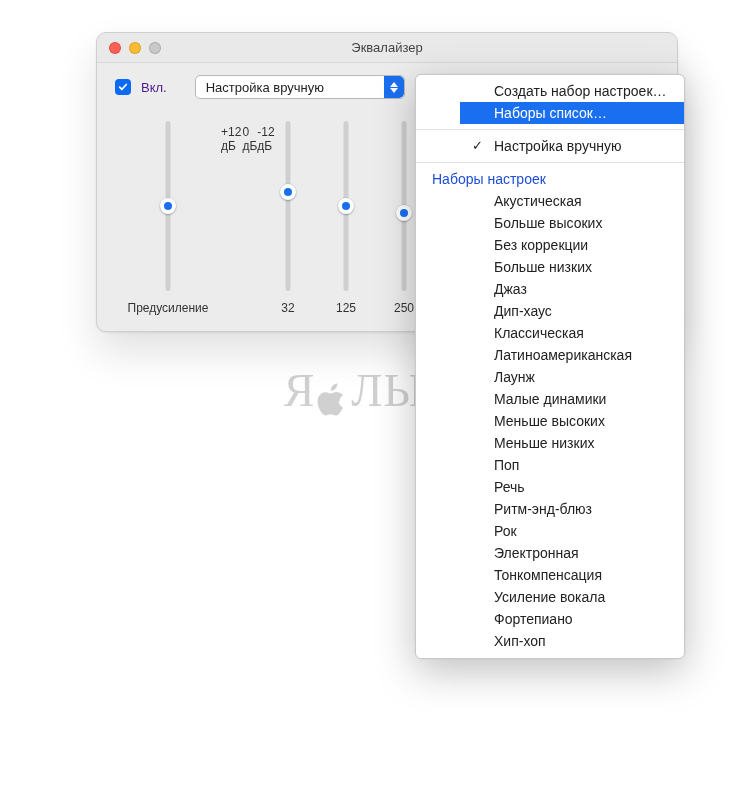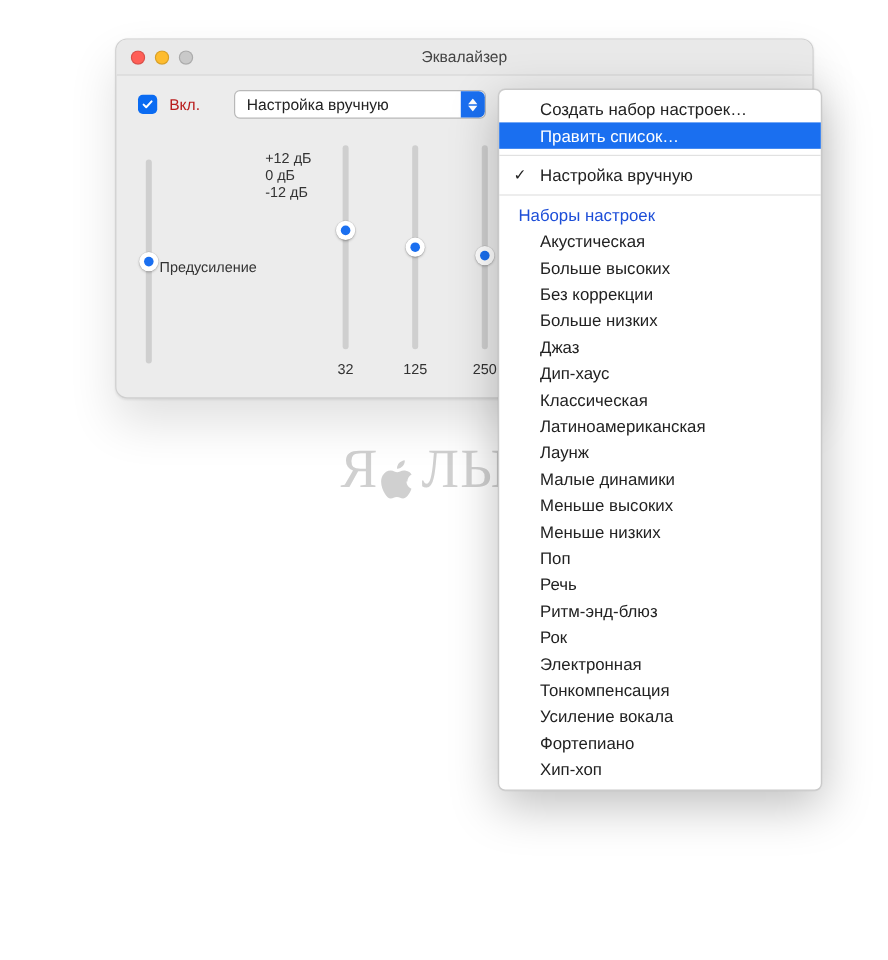--- a/index.html
+++ b/index.html
@@ -58,21 +58,21 @@
     display: flex; align-items: center; gap: 10px;
   }
   .checkbox {
     width: 16px; height: 16px;
     border-radius: 4px;
     background: #0a6bf2;
     display: flex; align-items: center; justify-content: center;
     flex: none;
   }
   .checkbox svg { width: 10px; height: 10px; display:block; }
-  .onlabel { font-size: 13px; color: #b91c1c; }
+  .onlabel { font-size: 13px; color: #4c1d95; }
   .preset-select {
     flex: 1;
     height: 24px;
     max-width: 210px;
     background: #fff;
     border: 1px solid #b8b8b8;
     border-radius: 5px;
     display: flex; align-items: center;
     position: relative;
     padding: 0 26px 0 10px;
@@ -87,26 +87,27 @@
   }
   .preset-arrows svg { width: 8px; height: 5px; display:block; }
 
   .eq-body {
     margin-top: 22px;
     display: flex;
     align-items: stretch;
   }
   .preamp-col {
     width: 106px;
-    display: flex; flex-direction: row; align-items: center;
+    display: flex; flex-direction: column; align-items: center;
     position: relative;
   }
   .scale-col {
     width: 56px;
-    display: flex; flex-direction: column; align-items: flex-start;
+    display: flex; flex-direction: row; align-items: flex-start;
+    justify-content: space-between;
     padding: 4px 0 0 0;
     font-size: 12px; color: #333;
     height: 174px;
   }
   .bands {
     flex: 1;
     display: flex;
     gap: 40px;
     padding-left: 2px;
     position: relative;
@@ -163,20 +164,21 @@
     box-shadow: 0 12px 40px rgba(0,0,0,0.25), 0 0 0 0.5px rgba(0,0,0,0.05);
     padding: 5px 0 6px 0;
     font-size: 14px;
     z-index: 10;
   }
   .menu-item {
     padding: 3px 16px 3px 34px;
     position: relative;
     white-space: nowrap;
     color: #222;
+    margin-left: 44px;
   }
   .menu-item.selected {
     background: #1a6ff0;
     color: #fff;
   }
   .menu-item.withcheck::before {
     content: "✓";
     position: absolute; left: 12px; top: 3px;
     font-size: 13px;
   }
@@ -304,21 +306,21 @@
               </div>
               <div class="band-label">1 кГц</div>
             </div>
           </div>
       </div>
     </div>
   </div>
 
   <div class="menu" id="menu">
       <div class="menu-item">Создать набор настроек…</div>
-      <div class="menu-item selected">Править список…</div>
+      <div class="menu-item selected">Наборы список…</div>
       <div class="menu-sep"></div>
       <div class="menu-item withcheck">Настройка вручную</div>
       <div class="menu-sep"></div>
       <div class="menu-header">Наборы настроек</div>
       <div class="menu-item">Акустическая</div>
       <div class="menu-item">Больше высоких</div>
       <div class="menu-item">Без коррекции</div>
       <div class="menu-item">Больше низких</div>
       <div class="menu-item">Джаз</div>
       <div class="menu-item">Дип-хаус</div>

